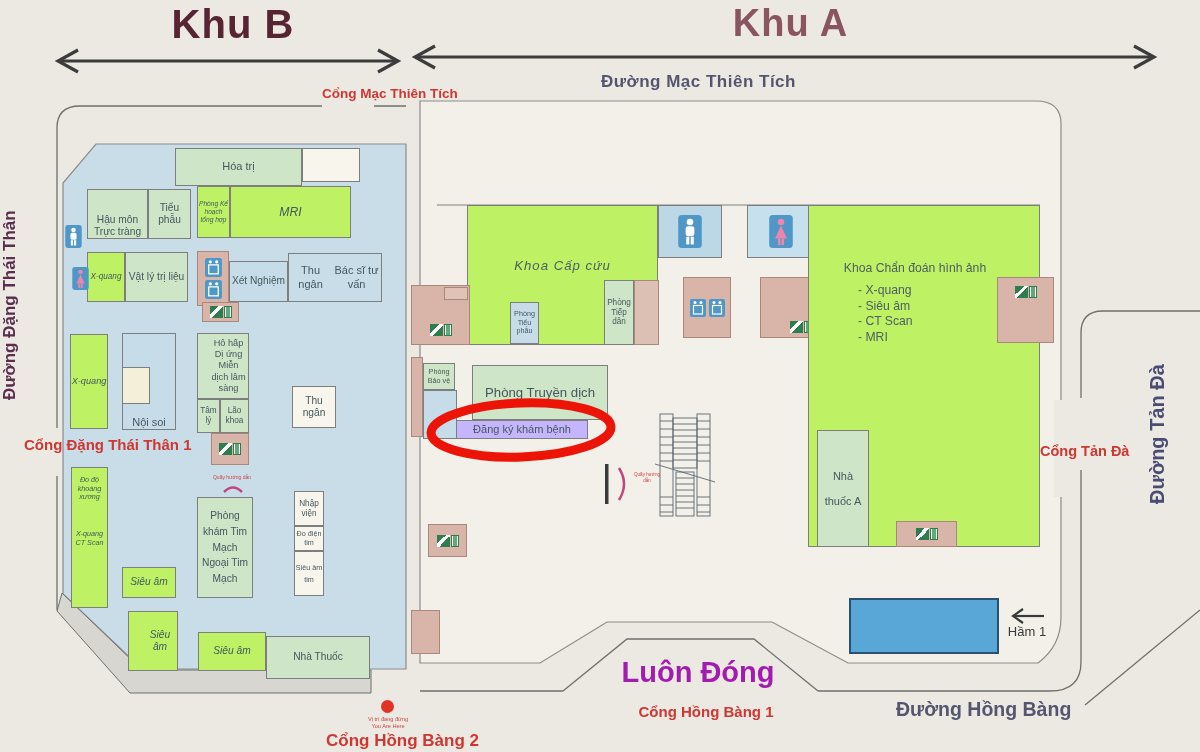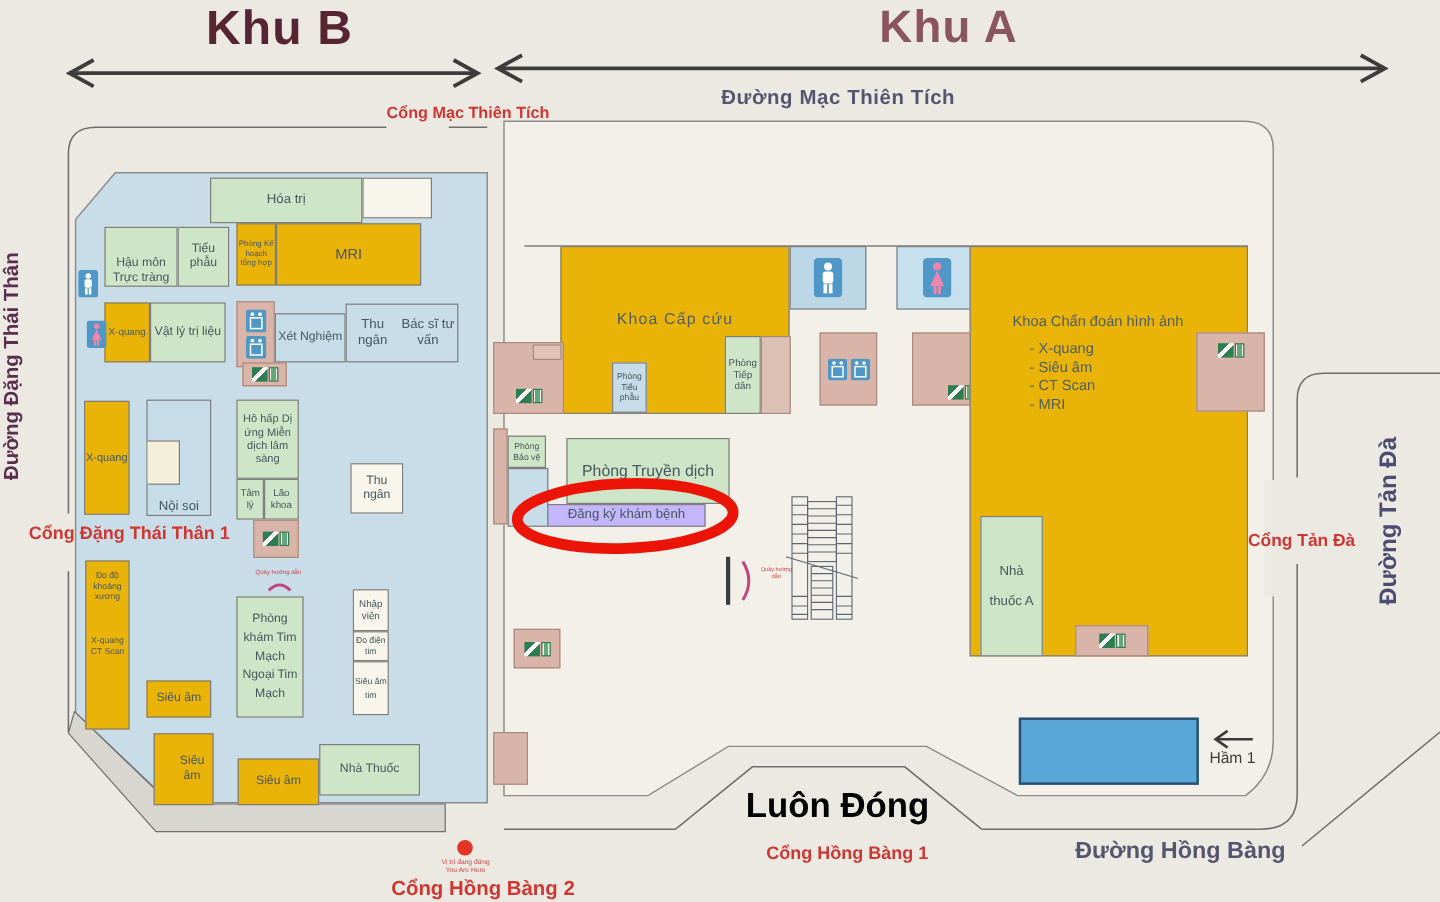--- a/index.html
+++ b/index.html
@@ -3,21 +3,21 @@
 <meta charset="utf-8">
 <style>
   html,body{margin:0;padding:0;background:#cfcdc7;}
   .stage{position:relative;width:1200px;height:752px;background:#ebe9e2;
          font-family:"Liberation Sans","DejaVu Sans",sans-serif;overflow:hidden;}
   svg.base{position:absolute;left:0;top:0;z-index:1;}
   svg.top{position:absolute;left:0;top:0;z-index:4;pointer-events:none;}
   .room{position:absolute;box-sizing:border-box;border:1px solid #7e7e7e;
         display:flex;align-items:center;justify-content:center;text-align:center;
         color:#45585e;line-height:1.2;z-index:2;}
-  .g{background:#cfe5c7;} .c{background:#eab308;} .bl{background:#c6dde9;}
+  .g{background:#cfe5c7;} .c{background:#bef264;font-style:italic;} .bl{background:#c6dde9;}
   .w{background:#f7f5ec;} .p{background:#d9b4a8;border-color:#a9897d;}
   .wc{background:#bcd8e6;}
   .strip{background:#c4b5fd;}
   .fs6{font-size:6.6px;} .fs7{font-size:7.2px;} .fs8{font-size:8.2px;}
   .fs9{font-size:9.2px;} .fs10{font-size:10.2px;} .fs11{font-size:11px;}
   .fs12{font-size:12.2px;} .fs13{font-size:13.2px;}
   .label{position:absolute;z-index:3;white-space:nowrap;}
   .red{color:#cf3732;font-weight:bold;}
   .street{color:#54566f;font-weight:bold;}
   .vtext{writing-mode:vertical-rl;transform:rotate(180deg);text-align:center;}
@@ -93,21 +93,21 @@
 
   <div class="label red" style="left:310px;top:86px;width:160px;text-align:center;font-size:13.5px;">Cổng Mạc Thiên Tích</div>
   <div class="label street" style="left:601px;top:72px;font-size:17px;letter-spacing:.5px;">Đường Mạc Thiên Tích</div>
 
   <div class="label street vtext" style="left:0;top:155px;width:36px;height:300px;font-size:17px;color:#5b2d4f;">Đường Đặng Thái Thân</div>
   <div class="label street vtext" style="left:1146px;top:282px;width:44px;height:305px;font-size:20px;color:#4b4c72;">Đường Tản Đà</div>
 
   <div class="label red" style="left:24px;top:436px;font-size:15px;">Cổng Đặng Thái Thân 1</div>
   <div class="label red" style="left:1040px;top:443px;font-size:14.5px;">Cổng Tản Đà</div>
 
-  <div class="label" style="left:612px;top:656px;width:172px;text-align:center;font-size:29px;font-weight:bold;color:#000000;">Luôn Đóng</div>
+  <div class="label" style="left:612px;top:656px;width:172px;text-align:center;font-size:29px;font-weight:bold;color:#a21caf;">Luôn Đóng</div>
   <div class="label red" style="left:636px;top:703px;width:140px;text-align:center;font-size:15px;">Cổng Hồng Bàng 1</div>
   <div class="label street" style="left:896px;top:698px;font-size:19.5px;">Đường Hồng Bàng</div>
   <div class="label red" style="left:326px;top:731px;width:140px;text-align:center;font-size:17px;">Cổng Hồng Bàng 2</div>
 
   <div class="dot" style="left:381px;top:700px;width:13px;height:13px;"></div>
   <div class="tiny-red" style="left:348px;top:716px;width:80px;font-size:5.6px;">
     <div>Vị trí đang đứng</div>
     <div>You Are Here</div>
   </div>
 
@@ -184,21 +184,21 @@
       </svg>
   </div>
 
   <div class="room c fs9" style="left:70px;top:334px;width:38px;height:95px;">
       <span>X-quang</span>
     </div>
   <div class="room bl fs11" style="left:122px;top:333px;width:54px;height:97px;align-items:flex-end;">
     <div class="sub-inset"></div>
     <span>Nội soi</span>
   </div>
-  <div class="room g fs9" style="left:197px;top:333px;width:52px;height:66px;">
+  <div class="room g fs9" style="left:197px;top:333px;width:52px;height:66px;padding-left:11px;">
       <span>Hô hấp Dị ứng Miễn dịch lâm sàng</span>
     </div>
   <div class="room g fs8" style="left:197px;top:399px;width:23px;height:34px;">
       <span>Tâm lý</span>
     </div>
   <div class="room g fs8" style="left:220px;top:399px;width:29px;height:34px;">
       <span>Lão khoa</span>
     </div>
   <div class="room w fs10" style="left:292px;top:386px;width:44px;height:42px;">
       <span>Thu ngân</span>
@@ -232,21 +232,21 @@
     </div>
 
   <div class="tiny-red" style="left:209px;top:474px;width:46px;font-size:5px;">Quầy hướng dẫn</div>
 
   <div class="room c fs10" style="left:128px;top:611px;width:50px;height:60px;padding-left:14px;">
       <span>Siêu âm</span>
     </div>
   <div class="room c fs10" style="left:198px;top:632px;width:68px;height:39px;">
       <span>Siêu âm</span>
     </div>
-  <div class="room g fs10" style="left:266px;top:620px;width:84px;height:43px;">
+  <div class="room g fs10" style="left:266px;top:636px;width:104px;height:43px;">
       <span>Nhà Thuốc</span>
     </div>
 
   <div class="room c" style="left:467px;top:205px;width:191px;height:140px;align-items:flex-start;padding-top:52px;">
     <span class="fs13" style="letter-spacing:1px;color:#4d5f63;">Khoa Cấp cứu</span>
   </div>
   <div class="room bl fs7" style="left:510px;top:302px;width:29px;height:42px;">
       <span>Phòng Tiểu phẫu</span>
     </div>
   <div class="room g fs8" style="left:604px;top:280px;width:30px;height:65px;">

